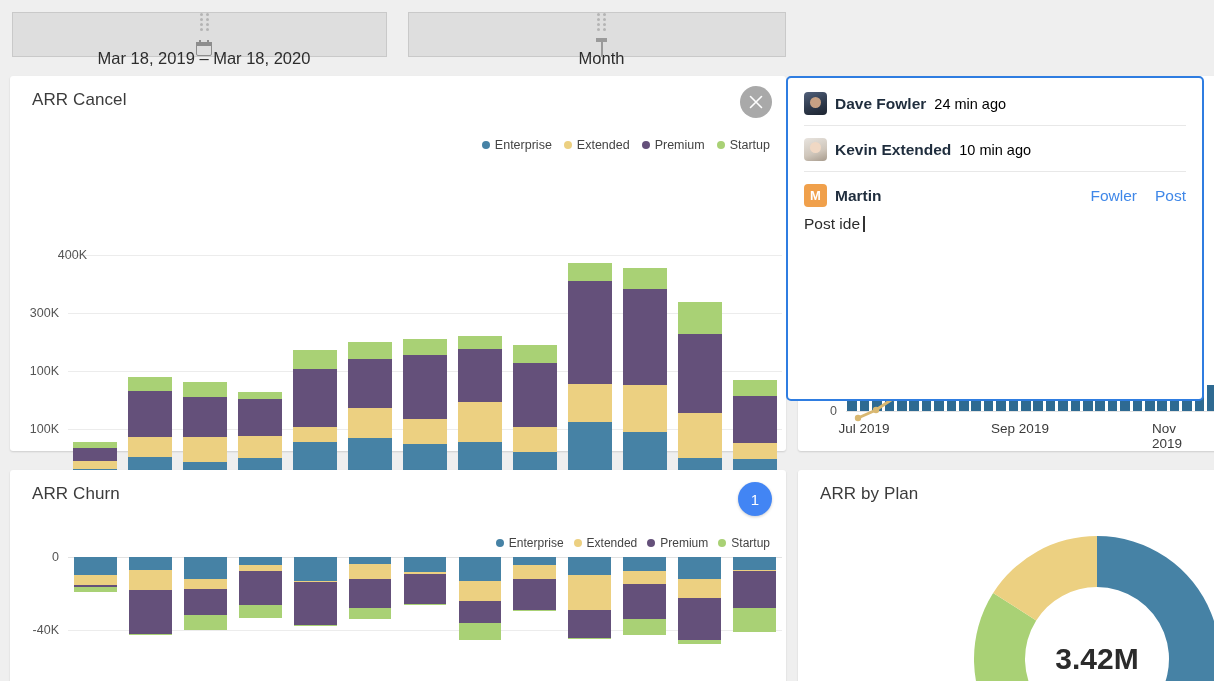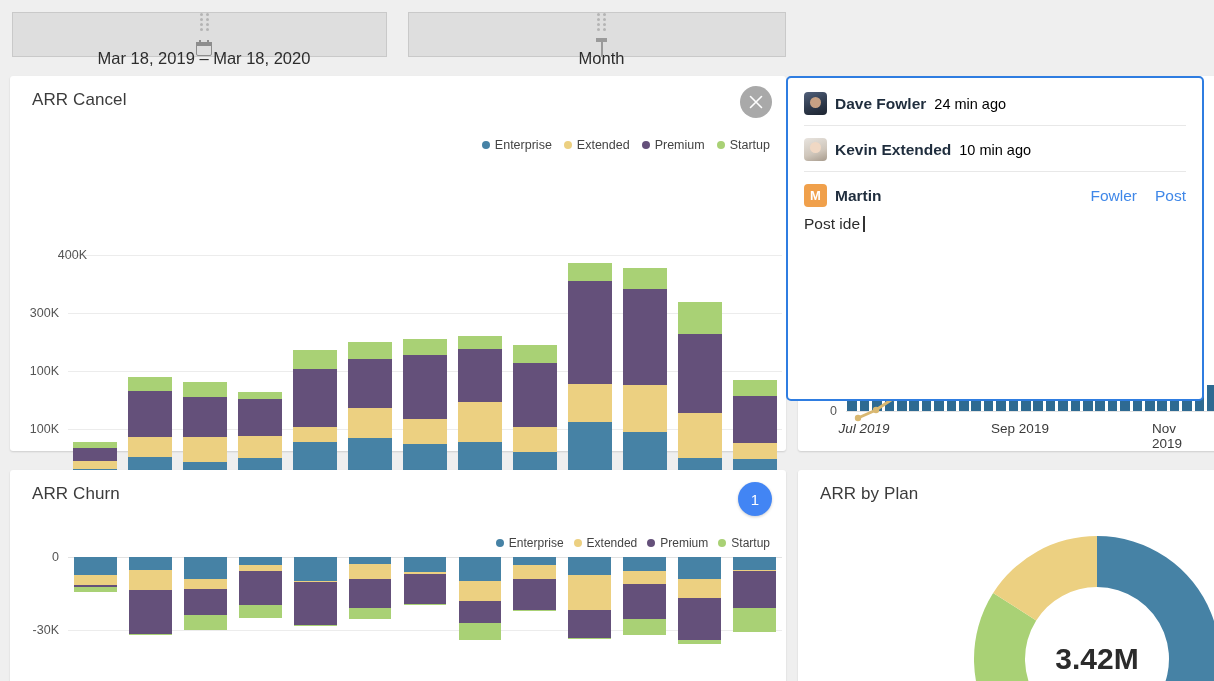--- a/index.html
+++ b/index.html
@@ -309,21 +309,21 @@
         <div class="bar" style="left: 384.288px; width: 9.424px; top: 309px; height: 26px; background: rgb(46, 106, 146);"></div>
         <div class="bar" style="left: 396.688px; width: 9.424px; top: 309px; height: 26px; background: rgb(46, 106, 146);"></div>
         <div class="bar" style="left: 409.088px; width: 9.424px; top: 309px; height: 26px; background: rgb(46, 106, 146);"></div>
         <svg width="420" height="375" style="position: absolute; left: 0px; top: 0px; pointer-events: none;">
           <polyline points="60,342 78,334 96,322 112,309" fill="none" stroke="#d9b871" stroke-width="3"></polyline>
           <circle cx="60" cy="342" r="3.2" fill="#d9b871"></circle>
           <circle cx="78" cy="334" r="3.2" fill="#d9b871"></circle>
           <circle cx="96" cy="322" r="3.2" fill="#d9b871"></circle>
           <circle cx="112" cy="309" r="3.2" fill="#d9b871"></circle>
         </svg>
-        <div class="xtick" style="left: 66px; top: 345px; font-style: italic;">Jul 2019</div>
+        <div class="xtick" style="left: 66px; top: 345px;">Jul 2019</div>
         <div class="xtick" style="left: 222px; top: 345px;">Sep 2019</div>
         <div class="xtick" style="left: 376px; top: 345px;">Nov 2019</div>
       </div>
   </div>
 
   <div class="card" id="card-arr-churn">
     <div class="card-title">ARR Churn</div>
     <div class="legend" id="legend-churn" style="right: 16px; top: 66px; gap: 10px;">
         <span class="item">
           <span class="dot" style="background: rgb(70, 130, 165);"></span>
@@ -339,21 +339,21 @@
         </span>
         <span class="item">
           <span class="dot" style="background: rgb(169, 209, 117);"></span>
           <span class="lbl" style="font-size: 12px;">Startup</span>
         </span>
       </div>
     <div class="plot" id="plot-churn" style="left:0; top:0; width:776px; height:230px;">
         <div class="axis-zero" style="left: 58px; top: 87px; width: 714px;"></div>
         <div class="ytick" style="left: 0px; width: 49px; top: 87px;">0</div>
         <div class="gridline" style="left: 58px; top: 160px; width: 714px;"></div>
-        <div class="ytick" style="left: 0px; width: 49px; top: 160px;">-30K</div>
+        <div class="ytick" style="left: 0px; width: 49px; top: 160px;">-40K</div>
         <div class="bar" style="left: 64.0415px; width: 42.84px; top: 87px; height: 35.405px;">
           <div class="seg" style="background: rgb(70, 130, 165); top: 0px; height: 17.52px;"></div>
           <div class="seg" style="background: rgb(236, 208, 129); top: 17.52px; height: 10.22px;"></div>
           <div class="seg" style="background: rgb(100, 80, 122); top: 27.74px; height: 2.555px;"></div>
           <div class="seg" style="background: rgb(169, 209, 117); top: 30.295px; height: 5.11px;"></div>
         </div>
         <div class="bar" style="left: 118.965px; width: 42.84px; top: 87px; height: 78.11px;">
           <div class="seg" style="background: rgb(70, 130, 165); top: 0px; height: 13.14px;"></div>
           <div class="seg" style="background: rgb(236, 208, 129); top: 13.14px; height: 19.71px;"></div>
           <div class="seg" style="background: rgb(100, 80, 122); top: 32.85px; height: 44.53px;"></div>

